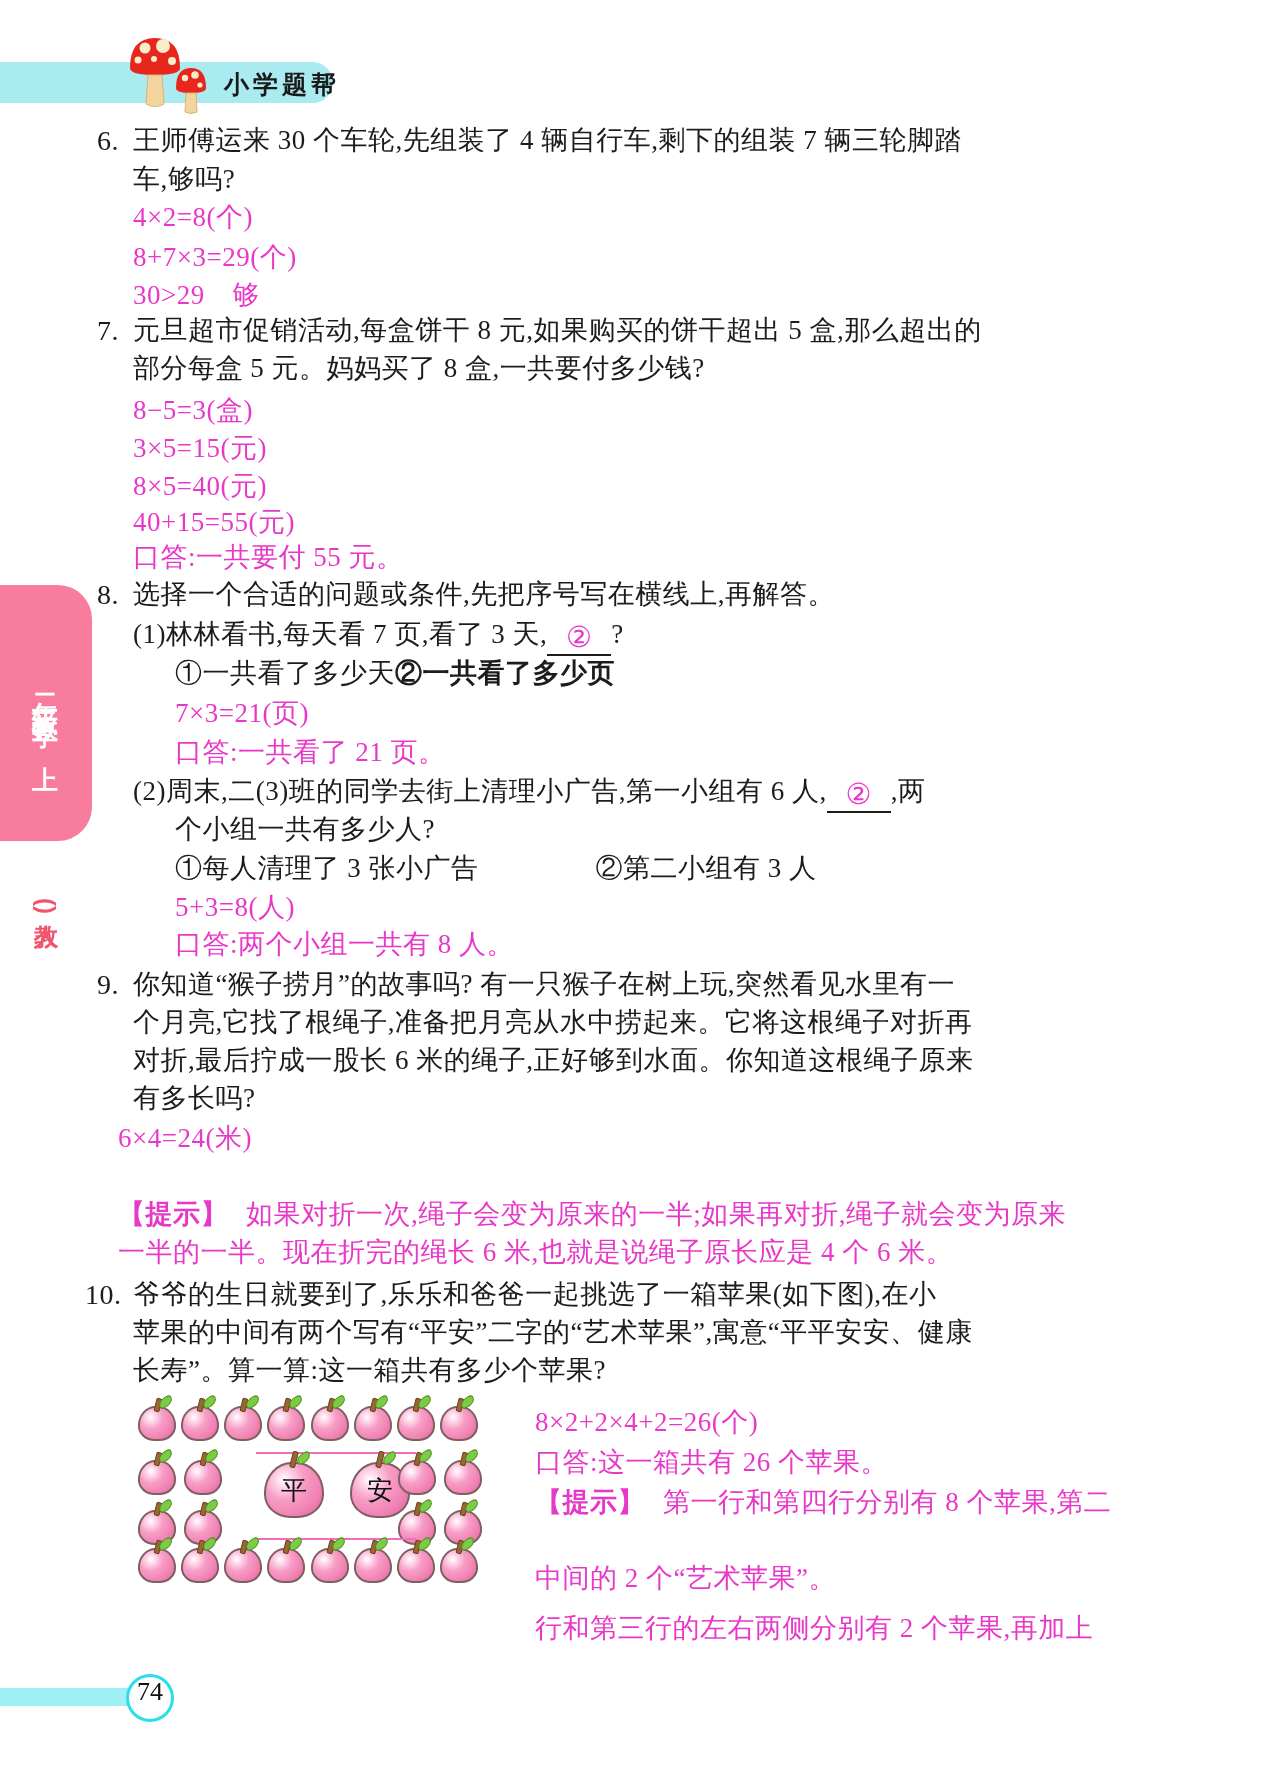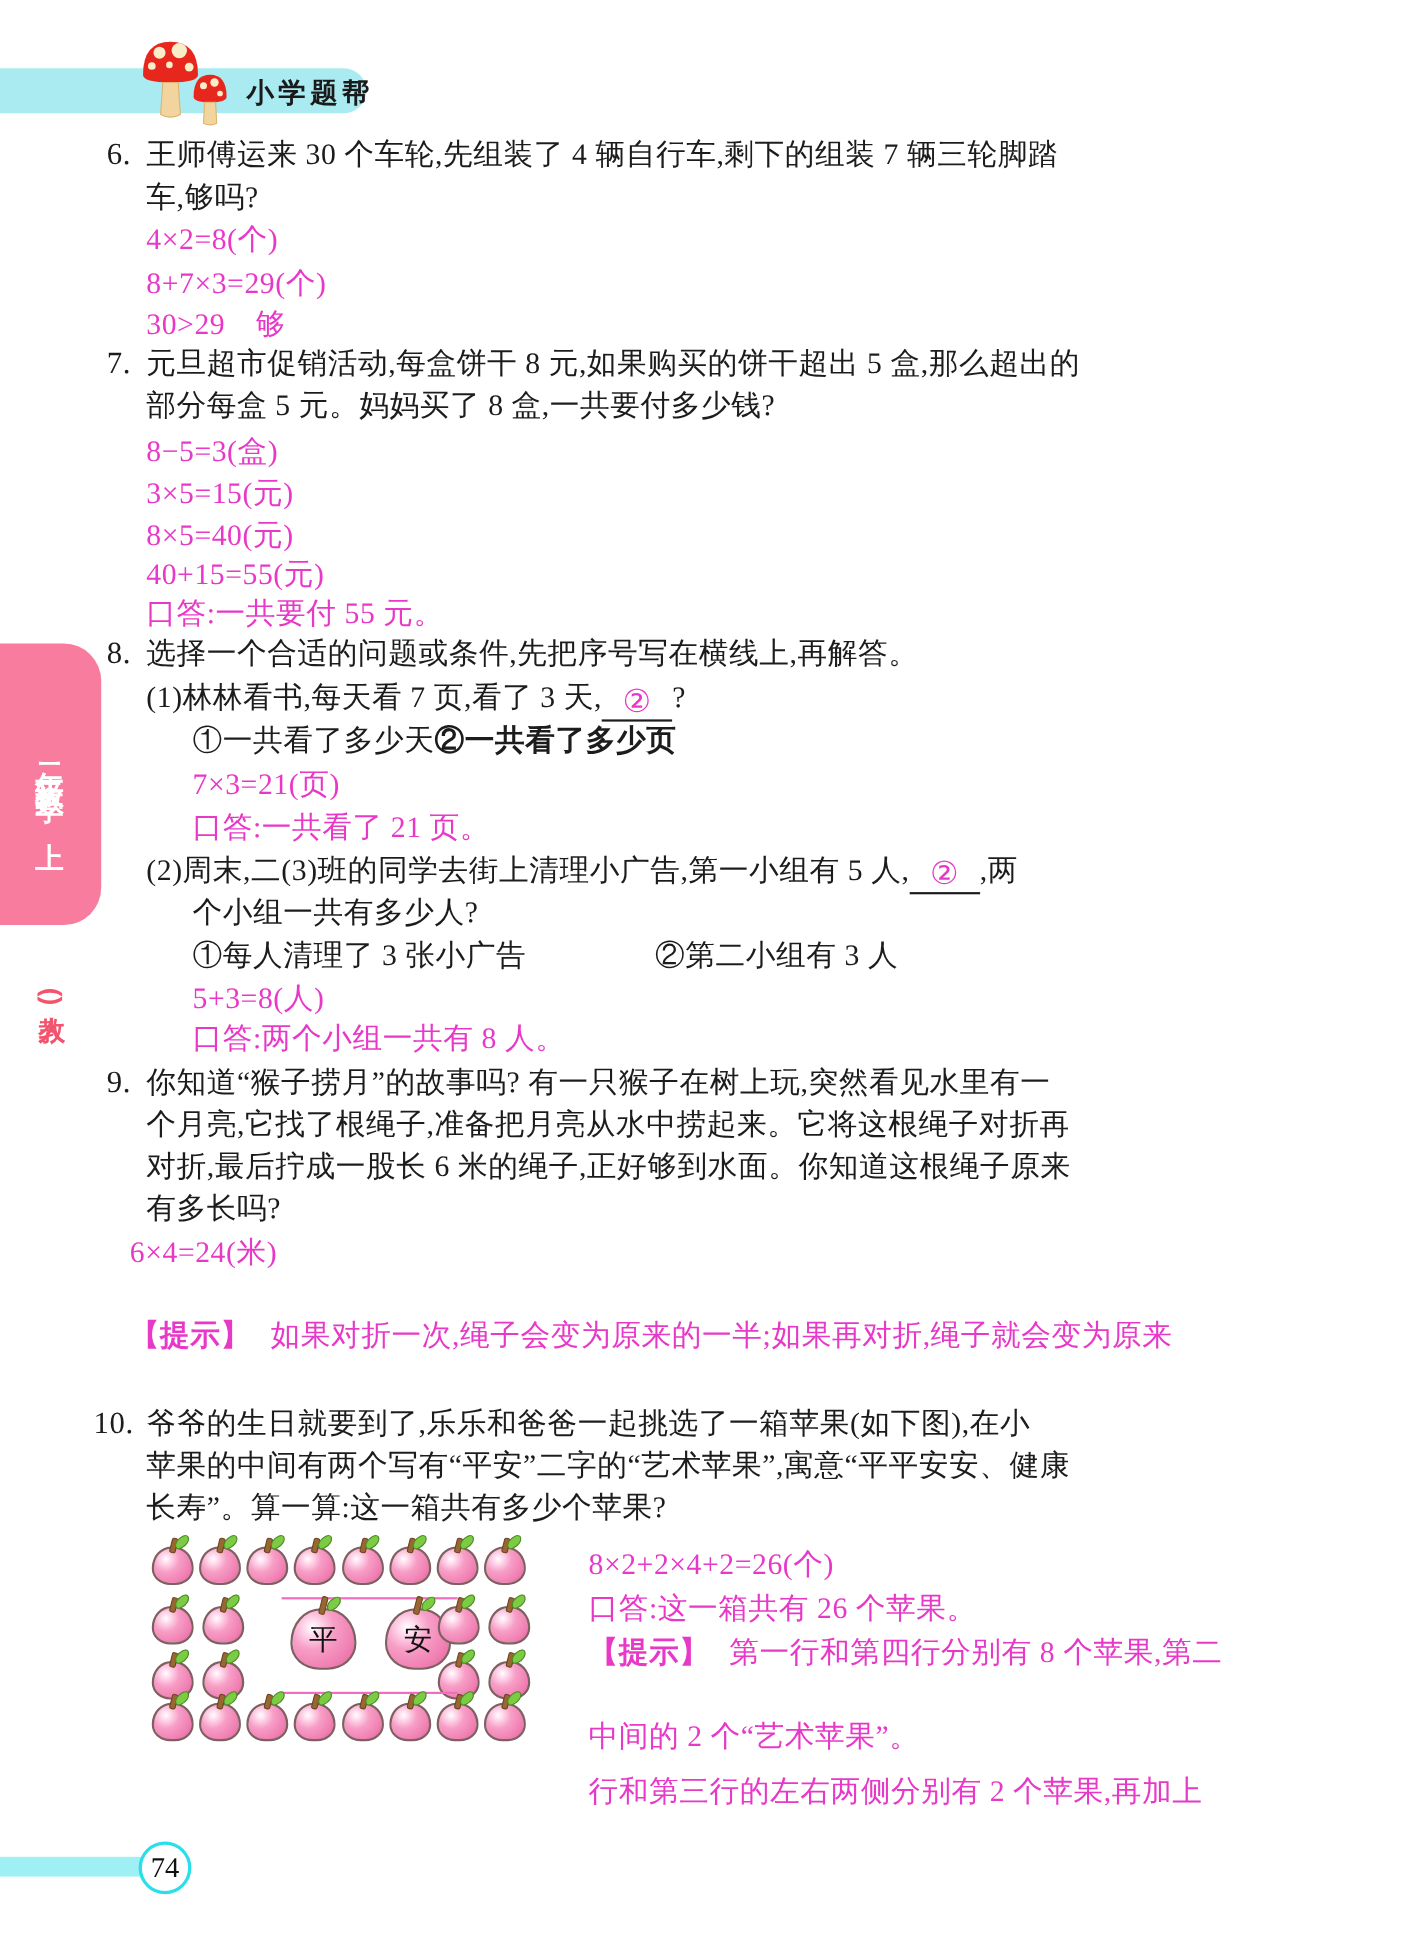--- a/index.html
+++ b/index.html
@@ -20,21 +20,21 @@
             font-family:"Liberation Sans","DejaVu Sans",sans-serif;font-weight:bold;
             font-size:26px;letter-spacing:7px;}
   .publisher{position:absolute;left:0;top:860px;width:92px;height:92px;display:flex;
             align-items:center;justify-content:center;}
   .publisher .vtext{writing-mode:vertical-rl;text-orientation:mixed;color:#f2546e;
             font-family:"Liberation Sans","DejaVu Sans",sans-serif;font-weight:bold;font-size:24px;}
 
   
   .footer-bar{position:absolute;left:0;top:1688px;width:128px;height:18px;background:#9ff0f4;}
   .page-circle{position:absolute;left:126px;top:1674px;width:42px;height:42px;background:#ffffff;
-            border:3px solid #2adfe9;border-radius:50%;display:flex;align-items:center;justify-content:center;
+            border:3px solid #2adfe9;border-radius:50%;display:flex;justify-content:center;
             font-size:26px;color:#111;}
 
   
   .ln{position:absolute;left:133px;font-size:27px;line-height:33px;white-space:nowrap;letter-spacing:0.5px;}
   .qnum{position:absolute;left:-36px;font-size:28px;}
   .qnum.wide{left:-48px;}
   .ans{color:#e838c8;}
   .ind{left:175px;}
   .q9x{left:118px;}
   .hint-label{font-weight:bold;margin-right:18px;}
@@ -129,21 +129,21 @@
   </div>
   <div class="ln" style="top:618px">
     <span>(1)</span><span>林林看书,每天看 7 页,看了 3 天,</span><span class="blank"><span class="circ">②</span></span><span>?</span>
   </div>
   <div class="ln ind" style="top:657px">
     <span>①一共看了多少天</span><span class="opt2a">②一共看了多少页</span>
   </div>
   <div class="ln ind ans" style="top:697px">7×3=21(页)</div>
   <div class="ln ind ans" style="top:736px">口答:一共看了 21 页。</div>
   <div class="ln" style="top:775px">
-    <span>(2)</span><span>周末,二(3)班的同学去街上清理小广告,第一小组有 5 人,</span><span class="blank"><span class="circ">②</span></span><span>,两</span>
+    <span>(2)</span><span>周末,二(3)班的同学去街上清理小广告,第一小组有 6 人,</span><span class="blank"><span class="circ">②</span></span><span>,两</span>
   </div>
   <div class="ln ind" style="top:813px">
     <span>个小组一共有多少人?</span>
   </div>
   <div class="ln ind" style="top:852px">
     <span>①每人清理了 3 张小广告</span><span class="opt2b">②第二小组有 3 人</span>
   </div>
   <div class="ln ind ans" style="top:891px">5+3=8(人)</div>
   <div class="ln ind ans" style="top:928px">口答:两个小组一共有 8 人。</div>
 
@@ -156,20 +156,23 @@
   </div>
   <div class="ln" style="top:1044px">
     <span>对折,最后拧成一股长 6 米的绳子,正好够到水面。你知道这根绳子原来</span>
   </div>
   <div class="ln" style="top:1082px">
     <span>有多长吗?</span>
   </div>
   <div class="ln q9x ans" style="top:1122px">6×4=24(米)</div>
   <div class="ln q9x ans" style="top:1198px">
     <span class="hint-label">【提示】</span><span>如果对折一次,绳子会变为原来的一半;如果再对折,绳子就会变为原来</span>
+  </div>
+  <div class="ln q9x ans" style="top:1236px">
+    <span>一半的一半。现在折完的绳长 6 米,也就是说绳子原长应是 4 个 6 米。</span>
   </div>
 
   <div class="ln" style="top:1278px">
     <span class="qnum wide">10.</span>
     <span>爷爷的生日就要到了,乐乐和爸爸一起挑选了一箱苹果(如下图),在小</span>
   </div>
   <div class="ln" style="top:1316px">
     <span>苹果的中间有两个写有“平安”二字的“艺术苹果”,寓意“平平安安、健康</span>
   </div>
   <div class="ln" style="top:1354px">

